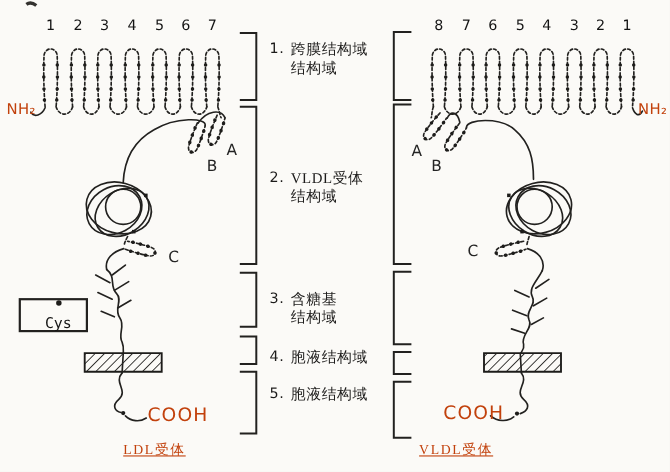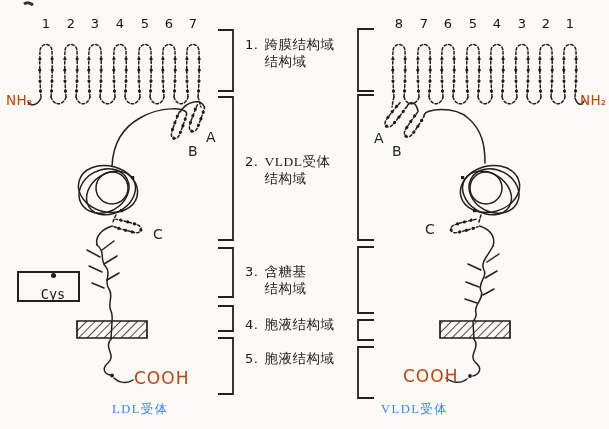--- a/index.html
+++ b/index.html
@@ -15,21 +15,21 @@
   .membrane{fill:url(#hatch);stroke:#1d1c1a;stroke-width:1.7;}
   .num{position:absolute;transform:translateX(-50%);font-size:13px;color:#141414;}
   .abc{position:absolute;font-size:14px;color:#242424;}
   .term{position:absolute;font-size:13.5px;letter-spacing:.3px;color:#c2410c;}
   .cooh{font-size:17px;letter-spacing:1px;}
   .lbl{position:absolute;left:245px;display:flex;gap:6px;line-height:17px;
        font-family:"Liberation Serif","DejaVu Serif",serif;font-size:13.5px;
        color:#1c1b1a;letter-spacing:.5px;}
   .lbl .idx{font-family:"DejaVu Sans",sans-serif;font-size:13px;}
   .caption{position:absolute;font-family:"Liberation Serif","DejaVu Serif",serif;
-       font-size:12.5px;color:#3b82f6;letter-spacing:1.5px;}
+       font-size:12.5px;color:#c2410c;letter-spacing:1.5px;text-decoration:underline;}
   .cysbox{position:absolute;left:17px;top:271px;width:63px;height:31px;
        border:2px solid #22211f;box-sizing:border-box;display:flex;align-items:center;
        padding-left:9px;gap:8px;background:#fbfaf7;flex-direction:column;}
   .cysdot{width:5px;height:5px;border-radius:50%;background:#1d1c1a;flex:0 0 auto;}
   .cystxt{font-family:"DejaVu Sans Mono","Liberation Mono",monospace;font-size:13.5px;color:#161616;}
 </style>
 </head>
 <body>
 
 <div id="page">

